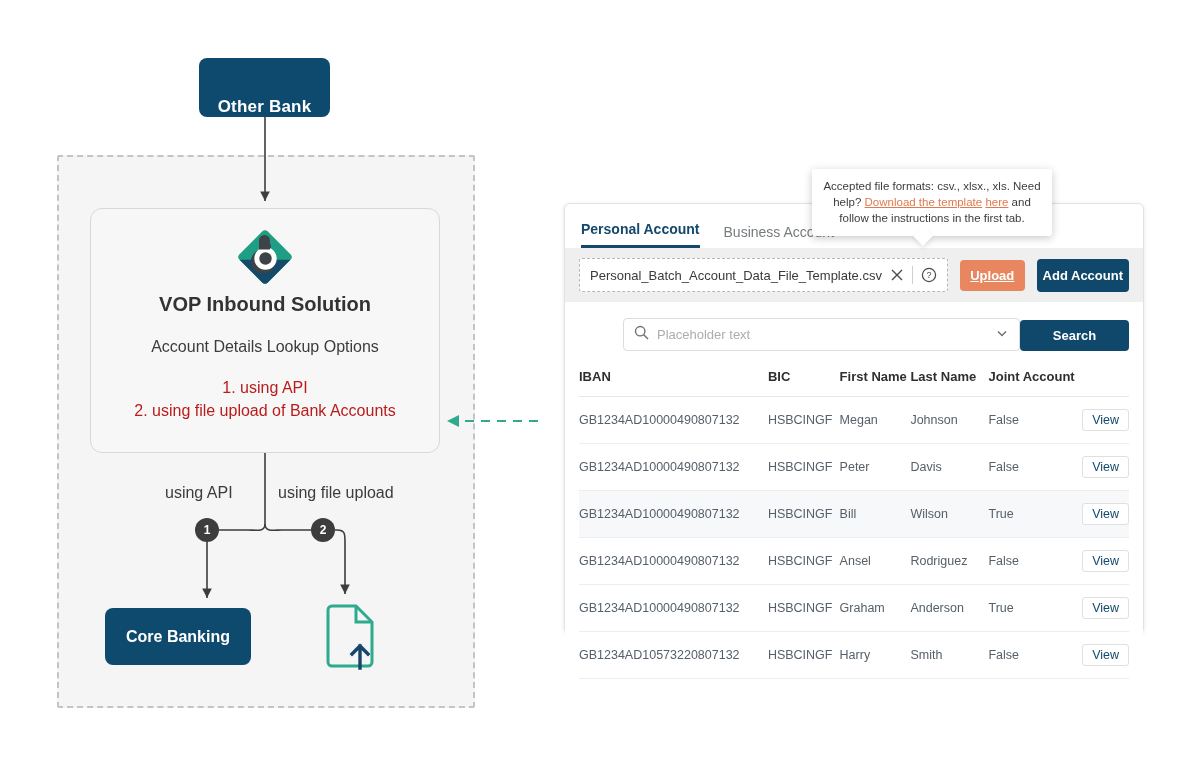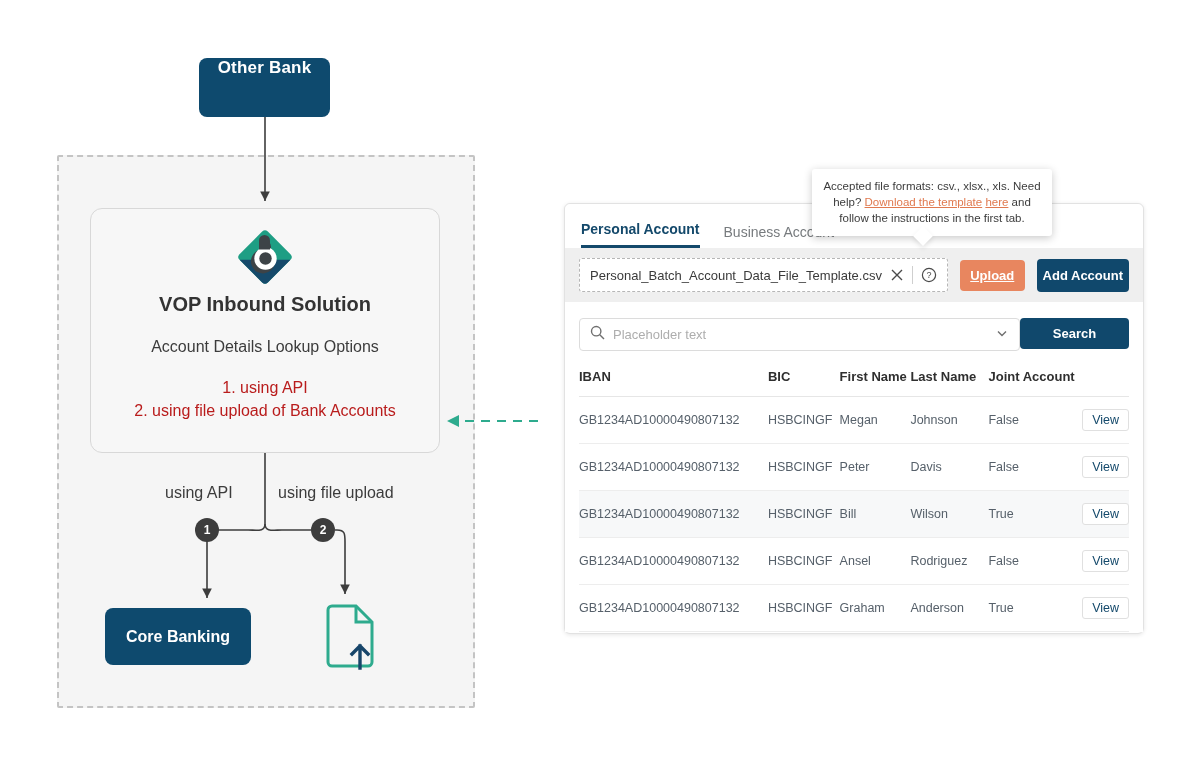--- a/index.html
+++ b/index.html
@@ -27,21 +27,21 @@
 
   .node-other-bank {
     position: absolute;
     left: 199px; top: 58px;
     width: 131px; height: 59px;
     background: #0e4a6e;
     border-radius: 8px;
     color: #ffffff;
     font-size: 17px;
     font-weight: bold;
-    display: flex; align-items: flex-start; justify-content: center;
+    display: flex; align-items: flex-end; justify-content: center;
     letter-spacing: .2px;
   }
 
   .node-core-banking {
     position: absolute;
     left: 105px; top: 608px;
     width: 146px; height: 57px;
     background: #0e4a6e;
     border-radius: 8px;
     color: #ffffff;
@@ -188,21 +188,21 @@
     left: 104px; bottom: -7px;
     width: 14px; height: 14px;
     background: #ffffff;
     transform: rotate(45deg);
     box-shadow: 2px 2px 5px rgba(0,0,0,.10);
   }
   .tt-link { color: #e0794f; text-decoration: underline; cursor: pointer; }
 
   .body-area { padding: 16px 14px 0; background: #ffffff; }
 
-  .search-row { display: flex; align-items: flex-start; gap: 0; }
+  .search-row { display: flex; align-items: flex-end; gap: 0; margin-left: 44px; }
   .search-box {
     flex: 1;
     height: 33px;
     border: 1px solid #dcdcdc;
     border-radius: 4px;
     background: #fff;
     display: flex; align-items: center;
     padding: 0 10px;
     gap: 8px;
   }
@@ -425,17 +425,25 @@
             <td class="col-action"><span class="btn-view">View</span></td>
           </tr>
           <tr>
             <td>GB1234AD10000490807132</td>
             <td>HSBCINGF</td>
             <td>Graham</td>
             <td>Anderson</td>
             <td>True</td>
             <td class="col-action"><span class="btn-view">View</span></td>
           </tr>
+          <tr>
+            <td>GB1234AD10573220807132</td>
+            <td>HSBCINGF</td>
+            <td>Harry</td>
+            <td>Smith</td>
+            <td>False</td>
+            <td class="col-action"><span class="btn-view">View</span></td>
+          </tr>
         </tbody>
     </table>
 
   </div>
 </div>
 
 </body></html>

